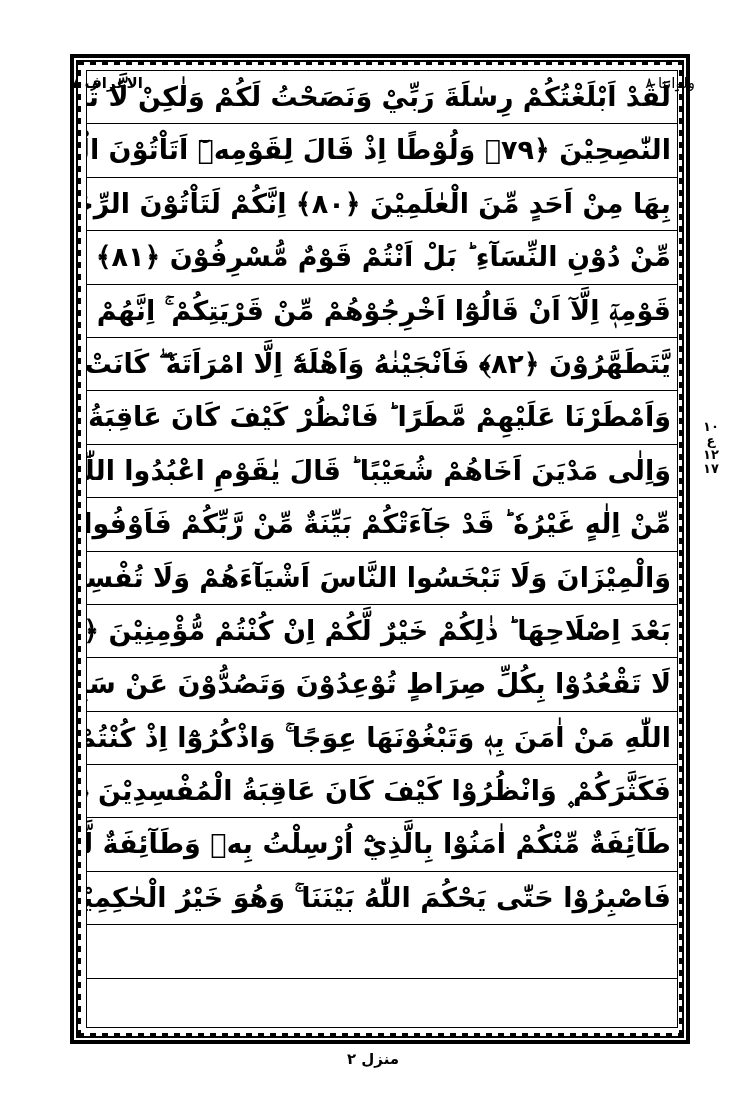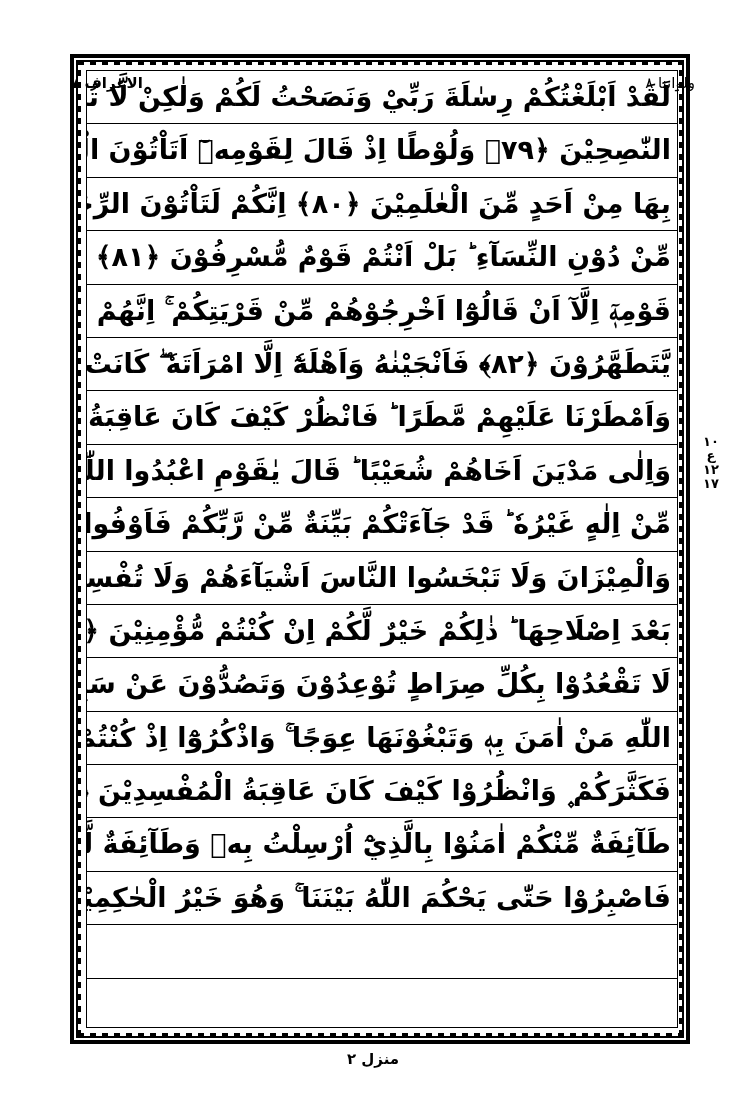--- a/index.html
+++ b/index.html
@@ -18,21 +18,21 @@
             repeating-linear-gradient(0deg, #000 0 6px, #fff 6px 12px) left/3px 100% no-repeat,
             repeating-linear-gradient(0deg, #000 0 6px, #fff 6px 12px) right/3px 100% no-repeat;
   }
   .content { position: absolute; left: 12px; right: 8px; top: 12px; bottom: 12px;
              border: 1.5px solid #000; }
   .line { height: 53.4px; border-bottom: 1.5px solid #000; box-sizing: border-box;
           direction: rtl; text-align: justify; text-align-last: justify;
           font-family: "DejaVu Sans", sans-serif; font-size: 27px; font-weight: bold;
           line-height: 52px; padding: 0 6px; white-space: nowrap; overflow: hidden; }
   .line:last-child { border-bottom: none; }
-  .ruku { position: absolute; left: 698px; top: 435px; width: 26px; text-align: center;
+  .ruku { position: absolute; left: 698px; top: 420px; width: 26px; text-align: center;
           font-size: 13px; font-weight: bold; line-height: 14px; }
   .footer { position: absolute; top: 1050px; left: 0; right: 0; text-align: center;
             font-size: 15px; font-weight: bold; direction: rtl; }
 </style>
 </head>
 <body>
 
 <div class="header">
   <span class="hdr-left">الاعراف ۷</span>
   <span class="hdr-right">ولواننا ۸</span>

